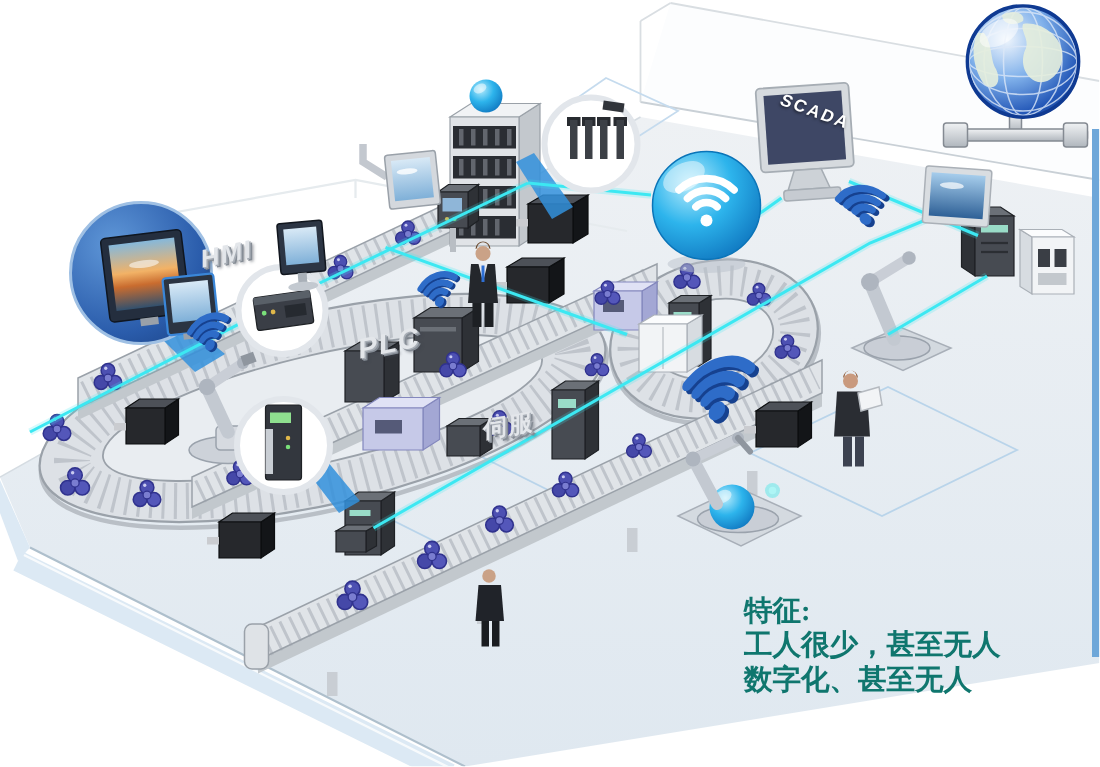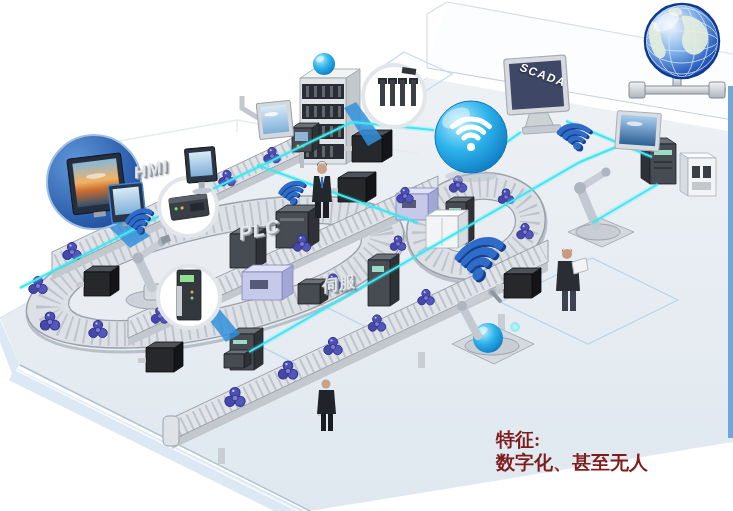--- a/index.html
+++ b/index.html
@@ -8,22 +8,22 @@
   .stage svg{position:absolute;left:0;top:0;}
   .label3d{position:absolute;font-weight:bold;color:#e3e6ea;letter-spacing:1px;
     text-shadow:1px 1px 0 #a8aeb6,2px 2px 0 #858c95,3px 3px 2px rgba(60,65,75,.45);}
   .label-hmi{left:134px;top:160px;font-size:17px;transform:skewY(-12deg);}
   .label-plc{left:239px;top:219px;font-size:19px;transform:skewY(-12deg);}
   .label-servo{left:322px;top:274px;font-size:16px;transform:skewY(-9deg);
     font-family:"Liberation Sans","DejaVu Sans",sans-serif;}
   .label-scada{position:absolute;left:519px;top:69px;font-weight:bold;color:#fff;
     font-size:11.5px;letter-spacing:1.5px;transform:rotate(20deg) skewX(-6deg);
     text-shadow:0 1px 2px rgba(0,0,0,.55);}
-  .caption{position:absolute;left:496px;top:396px;font-weight:bold;color:#7f1d1d;
-    font-size:19px;line-height:23px;font-family:Liberation Serif, serif;margin-top:32px;}
+  .caption{position:absolute;left:496px;top:396px;font-weight:bold;color:#0f766e;
+    font-size:19px;line-height:23px;font-family:Liberation Serif, serif;}
   .caption div{white-space:nowrap;}
 </style>
 </head>
 <body>
 
 <div class="stage">
 <svg width="733" height="511" viewBox="0 0 733 511">
 <defs>
   <linearGradient id="floorGrad" x1="0" y1="0" x2="0" y2="1">
     <stop offset="0" stop-color="#eef1f4"></stop>
@@ -519,15 +519,16 @@
 <rect x="728" y="86" width="5" height="352" fill="#6ea7d9"></rect>
 </svg>
 
 <div class="label3d label-hmi">HMI</div>
 <div class="label3d label-plc">PLC</div>
 <div class="label3d label-servo">伺服</div>
 <div class="label-scada">SCADA</div>
 
 <div class="caption">
   <div>特征:</div>
+  <div>工人很少，甚至无人</div>
   <div>数字化、甚至无人</div>
 </div>
 </div>
 
 </body></html>

